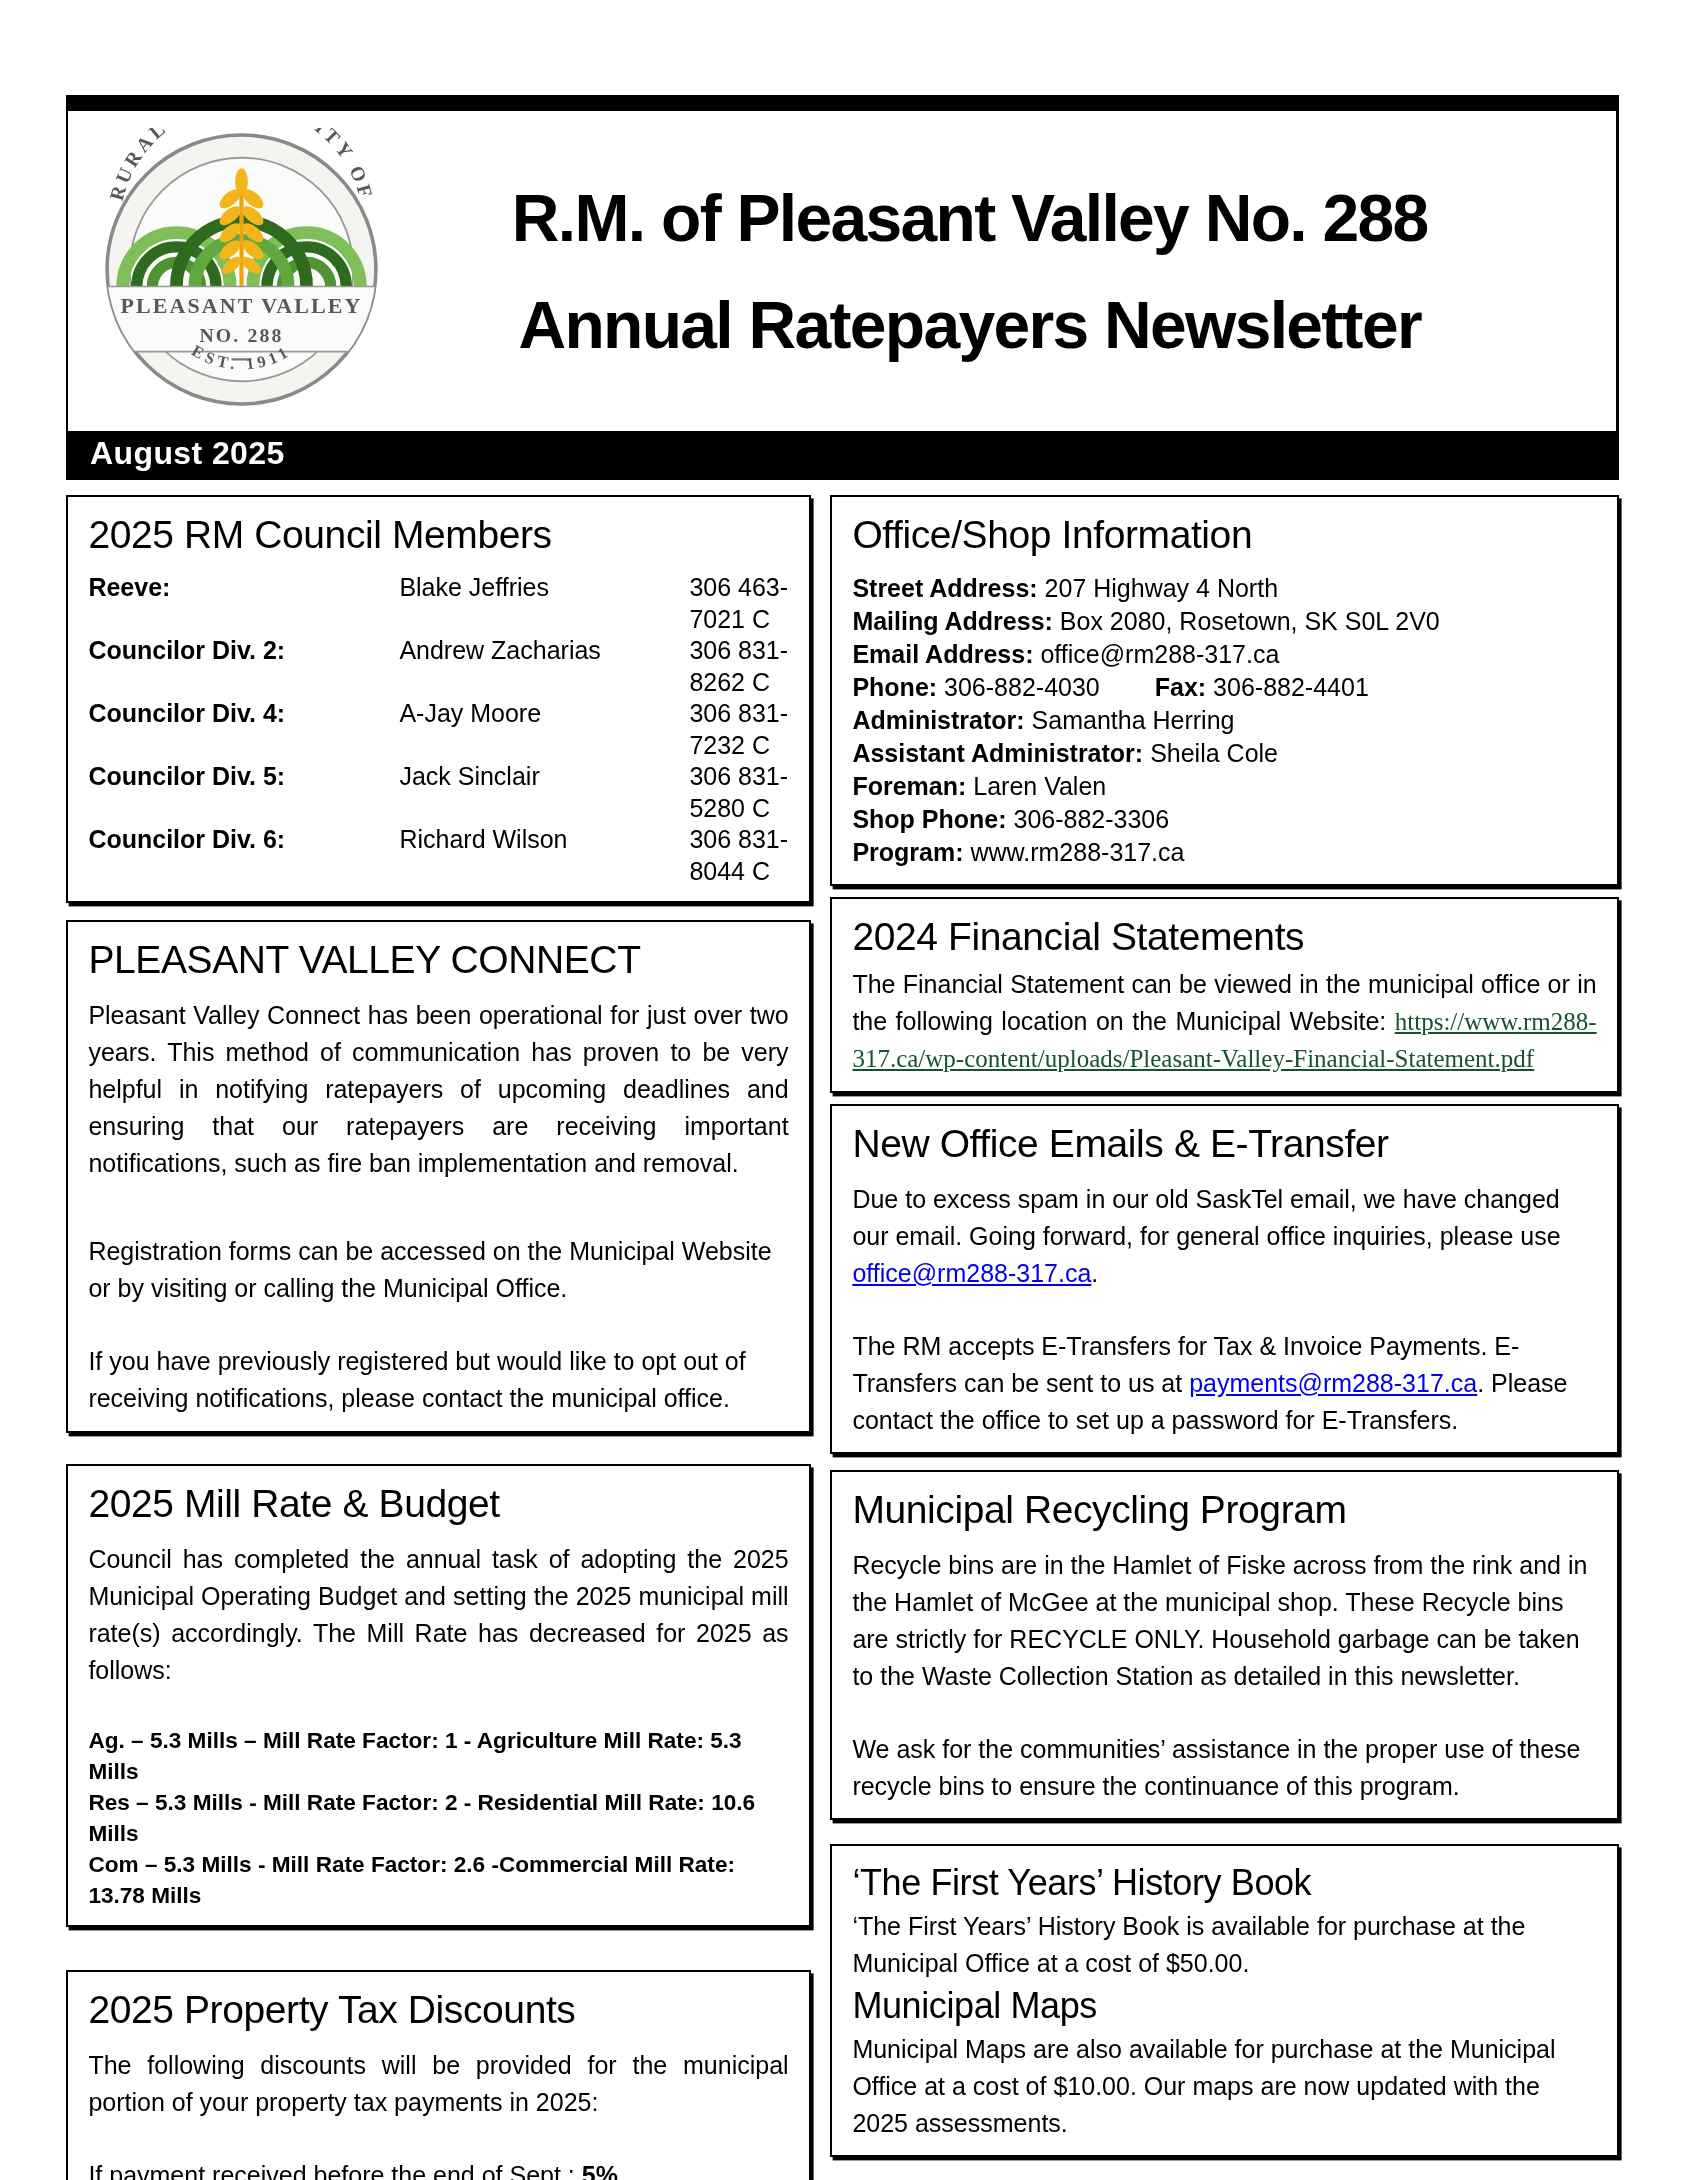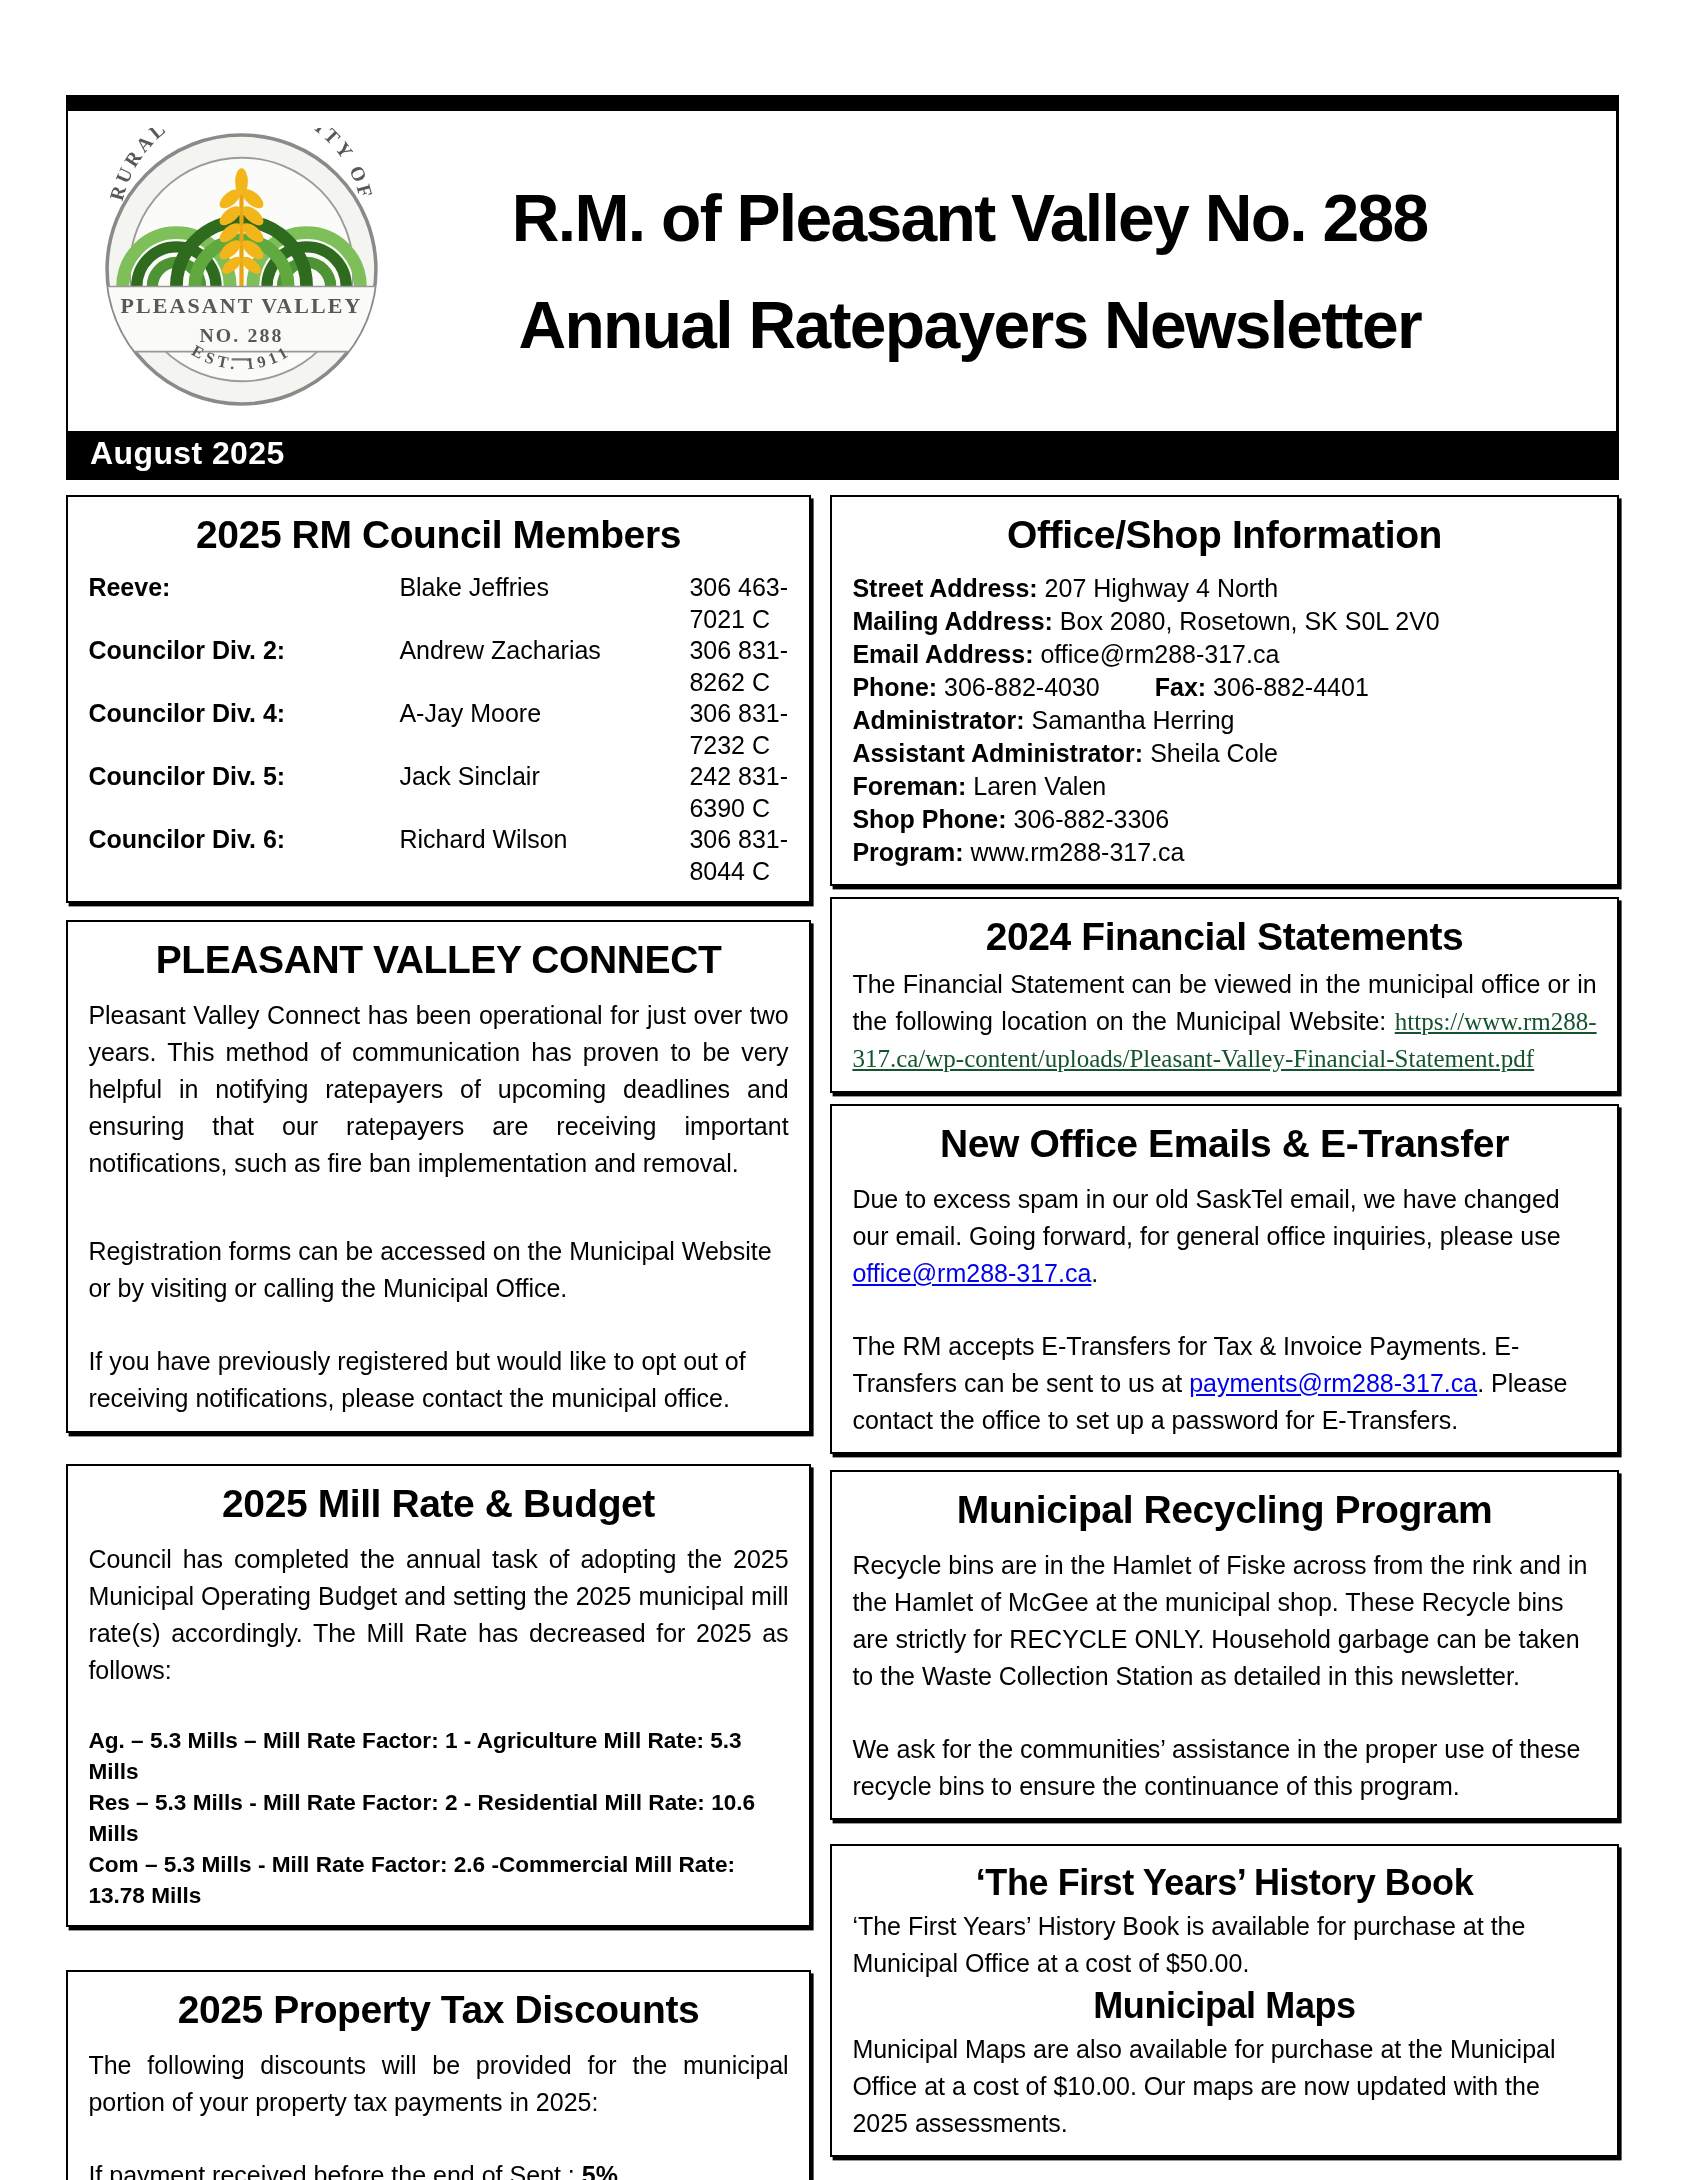--- a/index.html
+++ b/index.html
@@ -19,21 +19,21 @@
   .date-bar{background:#000;color:#fff;font-weight:bold;font-size:32px;
     padding:4.3px 0 7.7px 24px;letter-spacing:0.4px;}
 
   
   .columns{display:flex;gap:19px;margin-top:15.3px;align-items:flex-start;}
   .col-left{width:745px;flex:0 0 auto;}
   .col-right{flex:1 1 auto;}
 
   .box{border:2.6px solid #000;box-shadow:2.6px 3.4px 0 #000;background:#fff;
     box-sizing:border-box;padding:10.2px 20.4px 13.6px 20.4px;}
-  .box h2{text-align:center;font-weight:bold;font-size:39px;letter-spacing:-0.4px;
+  .box h2{text-align:left;font-weight:normal;font-size:39px;letter-spacing:-0.4px;
     margin:6.8px 0 15.3px 0;line-height:1.1;}
   .box p{font-size:25px;line-height:37px;margin:0;}
   .just{text-align:justify;}
   .pgap{height:36px;}
   .pgap-lg{height:51px;}
 
   .box-council{min-height:305px;margin-bottom:17px;}
   .box-connect{min-height:434px;margin-bottom:31px;}
   .box-mill{min-height:345px;margin-bottom:43px;}
   .box-tax{min-height:439px;}
@@ -164,21 +164,21 @@
               <span class="c-phone">306 831-8262 C</span>
             </div>
             <div class="c-row">
               <span class="c-role">Councilor Div. 4:</span>
               <span class="c-name">A-Jay Moore</span>
               <span class="c-phone">306 831-7232 C</span>
             </div>
             <div class="c-row">
               <span class="c-role">Councilor Div. 5:</span>
               <span class="c-name">Jack Sinclair</span>
-              <span class="c-phone">242 831-6390 C</span>
+              <span class="c-phone">306 831-5280 C</span>
             </div>
             <div class="c-row">
               <span class="c-role">Councilor Div. 6:</span>
               <span class="c-name">Richard Wilson</span>
               <span class="c-phone">306 831-8044 C</span>
             </div>
           </div>
       </section>
 
       <section class="box box-connect">

